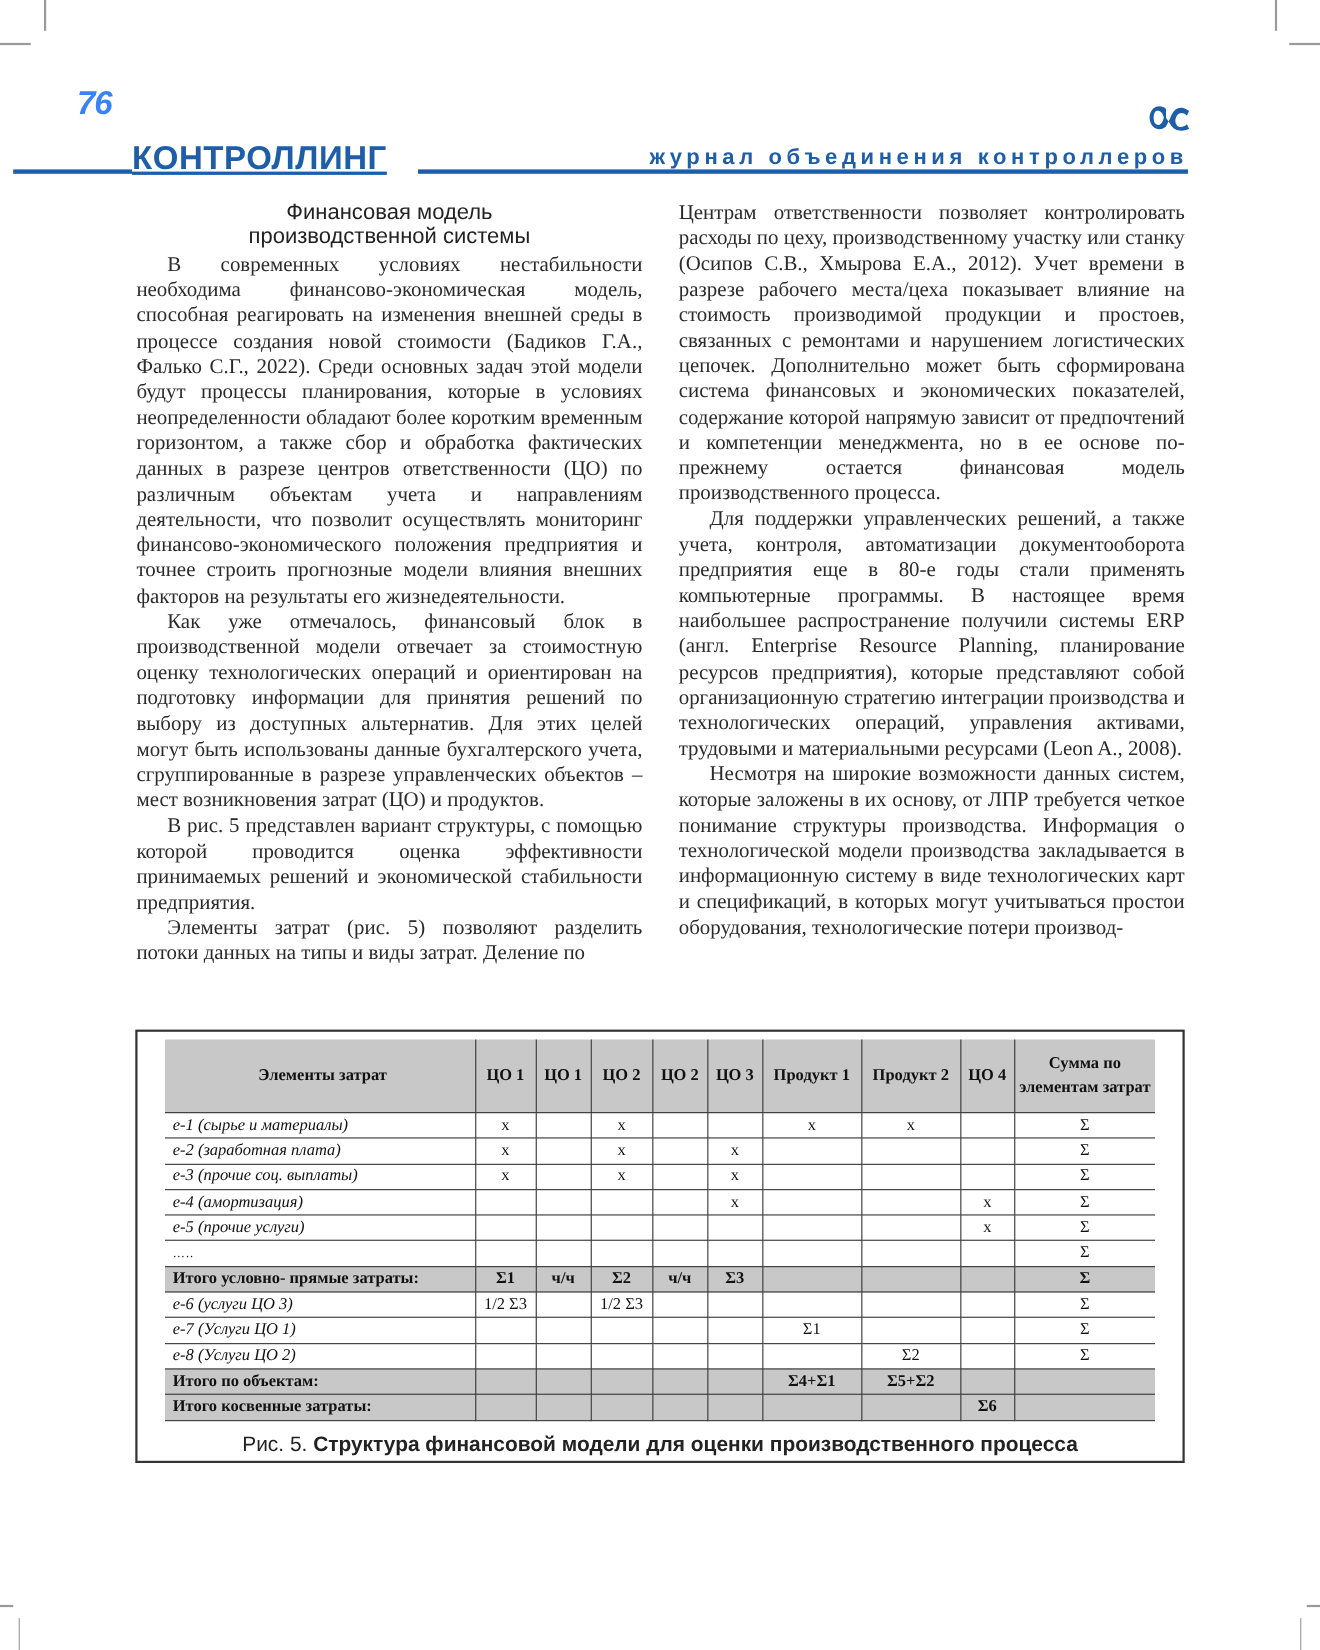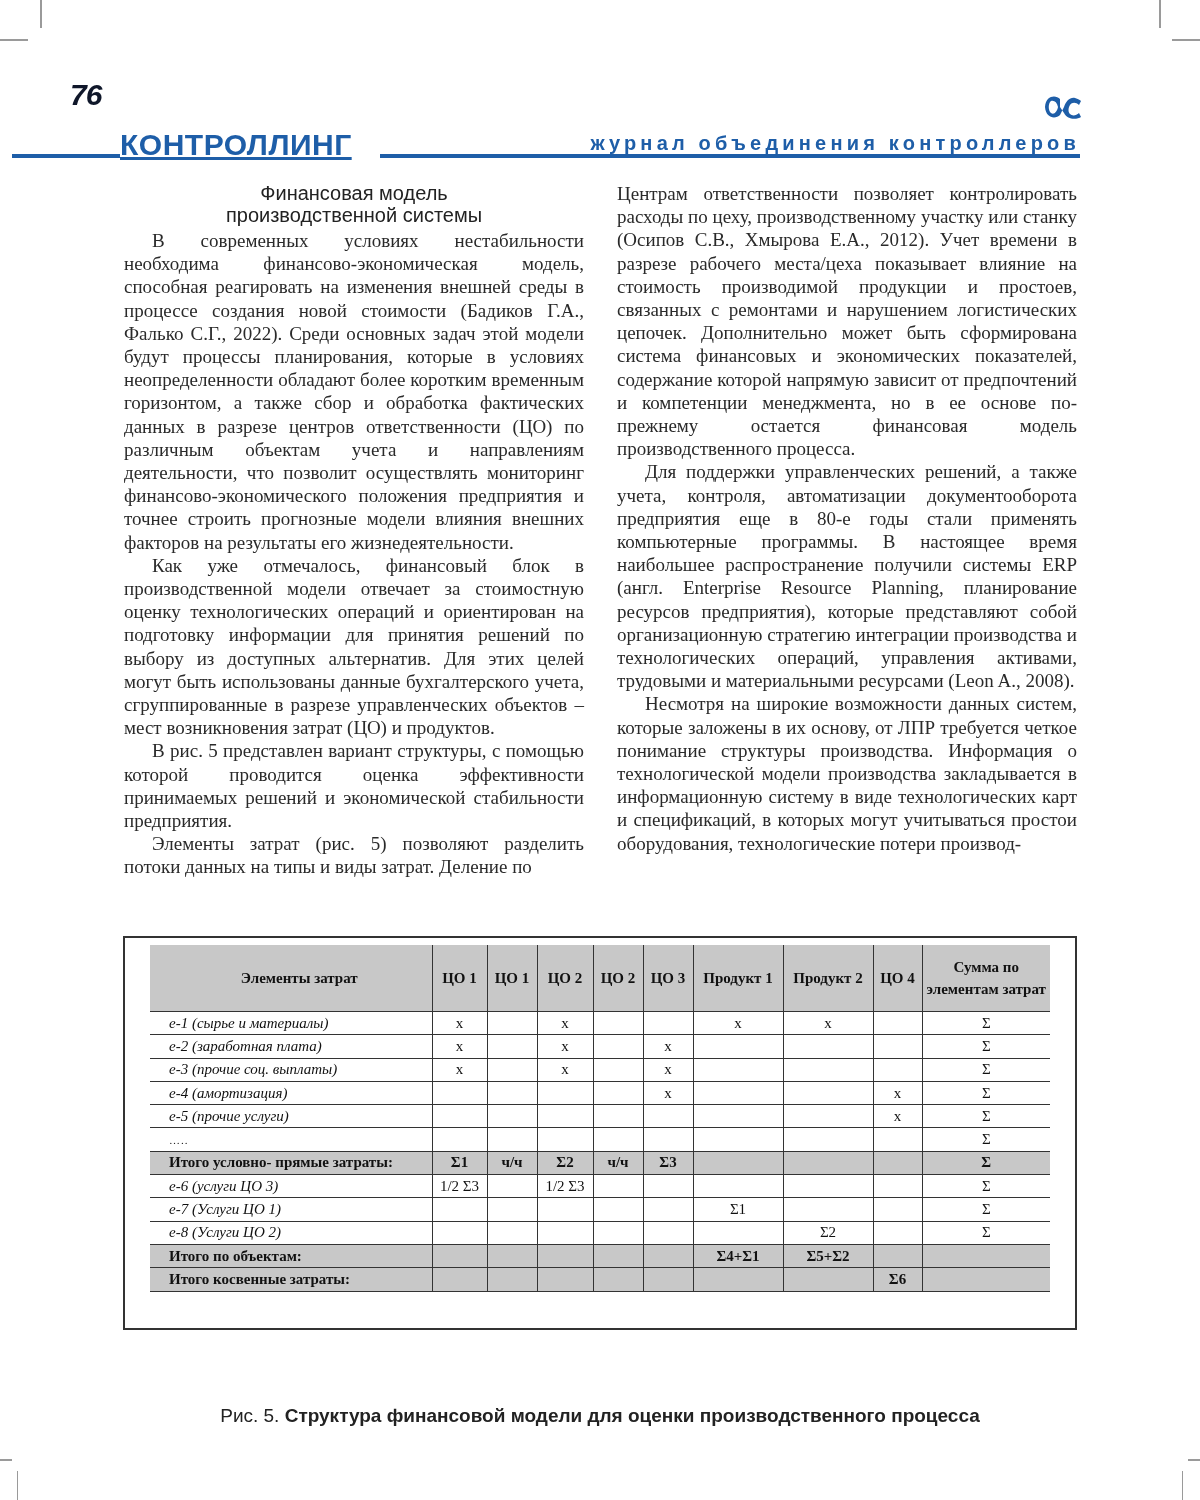--- a/index.html
+++ b/index.html
@@ -5,21 +5,21 @@
   html, body { margin: 0; padding: 0; }
   body {
     width: 1200px; height: 1500px; position: relative; overflow: hidden;
     background: #ffffff; color: #222;
     font-family: "Liberation Serif", "DejaVu Serif", serif;
   }
   .crop { position: absolute; background: #9a9a9a; }
   .page-num {
     position: absolute; left: 70px; top: 78px;
     font-family: "Liberation Sans", sans-serif; font-weight: bold; font-style: italic;
-    font-size: 30px; color: #0f172a; letter-spacing: -1px;
+    font-size: 30px; color: #3b82f6; letter-spacing: -1px;
   }
   .logo {
     position: absolute; left: 1042px; top: 94px; width: 40px; height: 26px;
   }
   .rule-left { position: absolute; left: 12px; top: 154px; width: 108px; height: 4px; background: #1e5ea8; }
   .rule-right { position: absolute; left: 380px; top: 154px; width: 700px; height: 4px; background: #1e5ea8; }
   .journal-title {
     position: absolute; left: 120px; top: 130px;
     font-family: "Liberation Sans", sans-serif; font-weight: bold;
     font-size: 30px; color: #1e5ea8; letter-spacing: 0.5px; line-height: 30px; text-decoration: underline;
@@ -47,29 +47,29 @@
   }
   table.cost {
     position: absolute; left: 150px; top: 945px; border-collapse: collapse;
     font-family: "Liberation Serif", serif; font-size: 15px; color: #111;
   }
   table.cost td, table.cost th {
     border-left: 1.2px solid #333; border-right: 1.2px solid #333;
     border-bottom: 1.2px solid #333;
     padding: 0 2px; height: 22.3px; text-align: center; white-space: nowrap;
   }
-  table.cost tr td:first-child, table.cost tr th:first-child { border-left: none; text-align: left; padding-left: 19px; }
+  table.cost tr td:first-child, table.cost tr th:first-child { border-left: none; text-align: left; padding-left: 7px; }
   table.cost tr td:last-child, table.cost tr th:last-child { border-right: none; }
   table.cost th { background: #c8c8c8; font-weight: bold; height: 66px; line-height: 22px; }
   table.cost th.lbl { text-align: center !important; }
   table.cost tr.gray td { background: #c8c8c8; font-weight: bold; }
   table.cost td.it { font-style: italic; }
   table.cost td.dots { font-size: 11px; letter-spacing: 1px; }
   .caption {
-    position: absolute; left: 0; width: 1200px; top: 1405px; text-align: center;
+    position: absolute; left: 0; width: 1200px; top: 1303px; text-align: center;
     font-family: "Liberation Sans", sans-serif; font-size: 19px; color: #222;
   }
   .caption b { font-weight: bold; }
 </style>
 </head>
 <body>
 
 <div class="crop" style="left:40px;top:0;width:2px;height:28px;"></div>
 <div class="crop" style="left:0;top:39px;width:28px;height:2px;"></div>
 <div class="crop" style="left:1159px;top:0;width:2px;height:28px;"></div>

